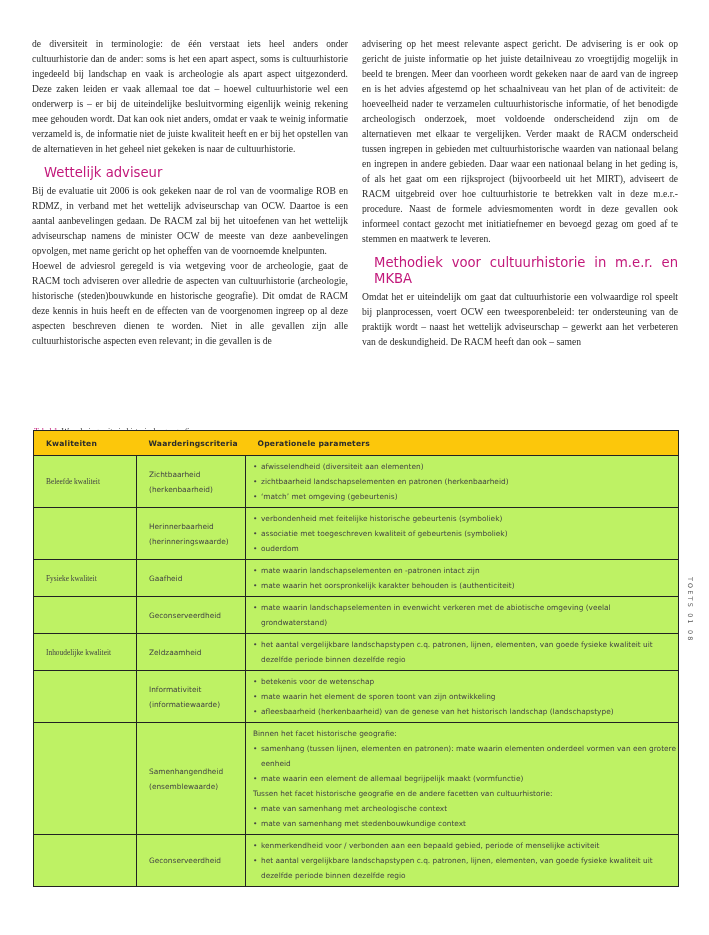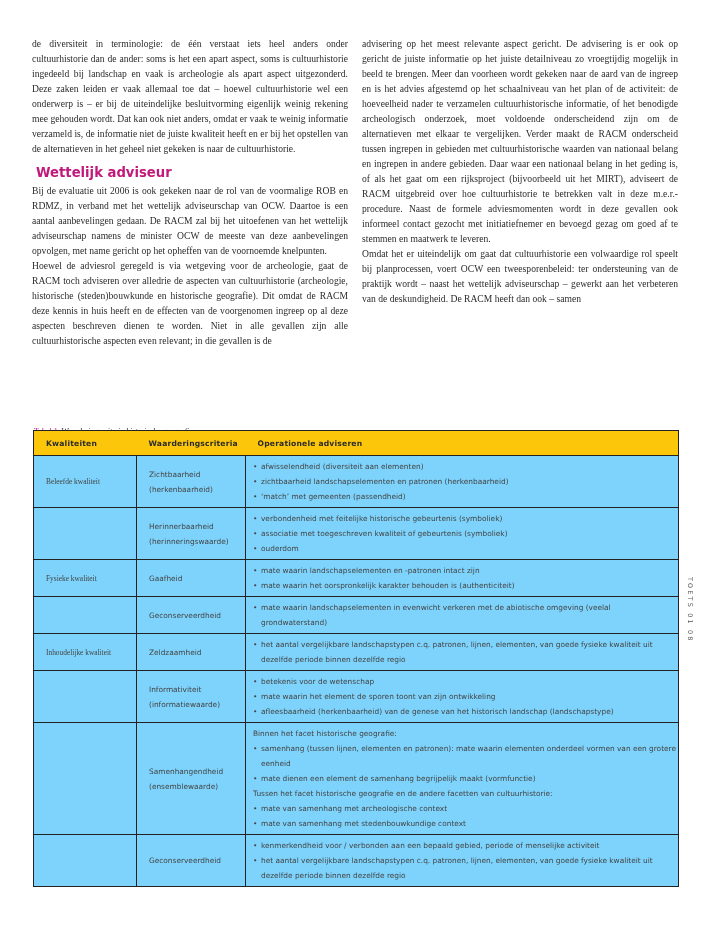--- a/index.html
+++ b/index.html
@@ -9,37 +9,37 @@
   }
   .col {
     position: absolute; top: 36px; width: 316px;
     font-family: "Liberation Serif", "DejaVu Serif", serif;
     font-size: 9.6px; line-height: 15px; text-align: justify; color: #2b2b2b;
   }
   .col-left { left: 32px; }
   .col-right { left: 362px; }
   .col p { margin: 0; }
   .col h2 {
-    font-family: "DejaVu Sans", sans-serif; font-weight: bold;
-    color: #c2187a; font-size: 13.2px; line-height: 16px; margin: 0 0 2px 4px;
+    font-family: "DejaVu Sans", sans-serif; font-weight: normal;
+    color: #c2187a; font-size: 13.2px; line-height: 16px; margin: 0 0 2px 12px;
   }
   .col-left h2 { margin-top: 9px; }
   .col-right h2 { margin-top: 9px; }
 
   .caption {
     position: absolute; left: 34px; top: 427px;
     font-family: Liberation Serif, serif; font-size: 8px; color: #333;
   }
   .caption .lbl { color: #c2187a; }
 
   table.crit {
     position: absolute; left: 33px; top: 430px; width: 646px;
     border-collapse: collapse;
     font-family: "DejaVu Sans", sans-serif; font-size: 7.4px; color: #444;
-    background: #7dd3fc;
+    background: #bef264;
   }
   table.crit th {
     background: #fcc70b; color: #2b2b2b; font-weight: bold; text-align: left;
     height: 24px; padding: 0 0 0 12px; font-size: 7.6px; letter-spacing: 0.2px;
     border-top: 1px solid #222; border-bottom: 1px solid #222;
   }
   table.crit th:first-child { border-left: 1px solid #222; }
   table.crit th:last-child { border-right: 1px solid #222; }
   table.crit td {
     border: 1px solid #222; vertical-align: middle; padding: 3px 0 3px 12px;
@@ -68,46 +68,47 @@
 
 <div class="col col-left">
   <p>de diversiteit in terminologie: de één verstaat iets heel anders onder cultuurhistorie dan de ander: soms is het een apart aspect, soms is cultuurhistorie ingedeeld bij landschap en vaak is archeologie als apart aspect uitgezonderd. Deze zaken leiden er vaak allemaal toe dat – hoewel cultuurhistorie wel een onderwerp is – er bij de uiteindelijke besluitvorming eigenlijk weinig rekening mee gehouden wordt. Dat kan ook niet anders, omdat er vaak te weinig informatie verzameld is, de informatie niet de juiste kwaliteit heeft en er bij het opstellen van de alternatieven in het geheel niet gekeken is naar de cultuurhistorie.</p>
   <h2>Wettelijk adviseur</h2>
   <p>Bij de evaluatie uit 2006 is ook gekeken naar de rol van de voormalige ROB en RDMZ, in verband met het wettelijk adviseurschap van OCW. Daartoe is een aantal aanbevelingen gedaan. De RACM zal bij het uitoefenen van het wettelijk adviseurschap namens de minister OCW de meeste van deze aanbevelingen opvolgen, met name gericht op het opheffen van de voornoemde knelpunten.</p>
   <p>Hoewel de adviesrol geregeld is via wetgeving voor de archeologie, gaat de RACM toch adviseren over alledrie de aspecten van cultuurhistorie (archeologie, historische (steden)bouwkunde en historische geografie). Dit omdat de RACM deze kennis in huis heeft en de effecten van de voorgenomen ingreep op al deze aspecten beschreven dienen te worden. Niet in alle gevallen zijn alle cultuurhistorische aspecten even relevant; in die gevallen is de</p>
 </div>
 
 <div class="col col-right">
   <p>advisering op het meest relevante aspect gericht. De advisering is er ook op gericht de juiste informatie op het juiste detailniveau zo vroegtijdig mogelijk in beeld te brengen. Meer dan voorheen wordt gekeken naar de aard van de ingreep en is het advies afgestemd op het schaalniveau van het plan of de activiteit: de hoeveelheid nader te verzamelen cultuurhistorische informatie, of het benodigde archeologisch onderzoek, moet voldoende onderscheidend zijn om de alternatieven met elkaar te vergelijken. Verder maakt de RACM onderscheid tussen ingrepen in gebieden met cultuurhistorische waarden van nationaal belang en ingrepen in andere gebieden. Daar waar een nationaal belang in het geding is, of als het gaat om een rijksproject (bijvoorbeeld uit het MIRT), adviseert de RACM uitgebreid over hoe cultuurhistorie te betrekken valt in deze m.e.r.-procedure. Naast de formele adviesmomenten wordt in deze gevallen ook informeel contact gezocht met initiatiefnemer en bevoegd gezag om goed af te stemmen en maatwerk te leveren.</p>
+  <h2>Methodiek voor cultuurhistorie in m.e.r. en MKBA</h2>
   <p>Omdat het er uiteindelijk om gaat dat cultuurhistorie een volwaardige rol speelt bij planprocessen, voert OCW een tweesporenbeleid: ter ondersteuning van de praktijk wordt – naast het wettelijk adviseurschap – gewerkt aan het verbeteren van de deskundigheid. De RACM heeft dan ook – samen</p>
 </div>
 
 <div class="caption">
   <span class="lbl">Tabel 1.</span><span> Waarderingscriteria historische geografie.</span>
 </div>
 
 <table class="crit">
   <thead>
     <tr>
       <th>Kwaliteiten</th>
       <th>Waarderingscriteria</th>
-      <th>Operationele adviseren</th>
+      <th>Operationele parameters</th>
     </tr>
   </thead>
   <tbody id="tbody">
       <tr>
         <td class="c1">Beleefde kwaliteit</td>
         <td class="c2">
           <span class="line">Zichtbaarheid</span>
           <span class="line">(herkenbaarheid)</span>
         </td>
         <td class="c3">
           <span class="bullet-line"><span class="bullet">•</span><span>afwisselendheid (diversiteit aan elementen)</span></span>
           <span class="bullet-line"><span class="bullet">•</span><span>zichtbaarheid landschapselementen en patronen (herkenbaarheid)</span></span>
-          <span class="bullet-line"><span class="bullet">•</span><span>‘match’ met gemeenten (passendheid)</span></span>
+          <span class="bullet-line"><span class="bullet">•</span><span>‘match’ met omgeving (gebeurtenis)</span></span>
         </td>
       </tr>
       <tr>
         <td class="c1"></td>
         <td class="c2">
           <span class="line">Herinnerbaarheid</span>
           <span class="line">(herinneringswaarde)</span>
         </td>
         <td class="c3">
           <span class="bullet-line"><span class="bullet">•</span><span>verbondenheid met feitelijke historische gebeurtenis (symboliek)</span></span>
@@ -157,21 +158,21 @@
       </tr>
       <tr>
         <td class="c1"></td>
         <td class="c2">
           <span class="line">Samenhangendheid</span>
           <span class="line">(ensemblewaarde)</span>
         </td>
         <td class="c3">
           <span class="line"><span>Binnen het facet historische geografie:</span></span>
           <span class="bullet-line"><span class="bullet">•</span><span>samenhang (tussen lijnen, elementen en patronen): mate waarin elementen onderdeel vormen van een grotere eenheid</span></span>
-          <span class="bullet-line"><span class="bullet">•</span><span>mate dienen een element de samenhang begrijpelijk maakt (vormfunctie)</span></span>
+          <span class="bullet-line"><span class="bullet">•</span><span>mate waarin een element de allemaal begrijpelijk maakt (vormfunctie)</span></span>
           <span class="line"><span>Tussen het facet historische geografie en de andere facetten van cultuurhistorie:</span></span>
           <span class="bullet-line"><span class="bullet">•</span><span>mate van samenhang met archeologische context</span></span>
           <span class="bullet-line"><span class="bullet">•</span><span>mate van samenhang met stedenbouwkundige context</span></span>
         </td>
       </tr>
       <tr class="last">
         <td class="c1"></td>
         <td class="c2">
           <span class="line">Geconserveerdheid</span>
         </td>

